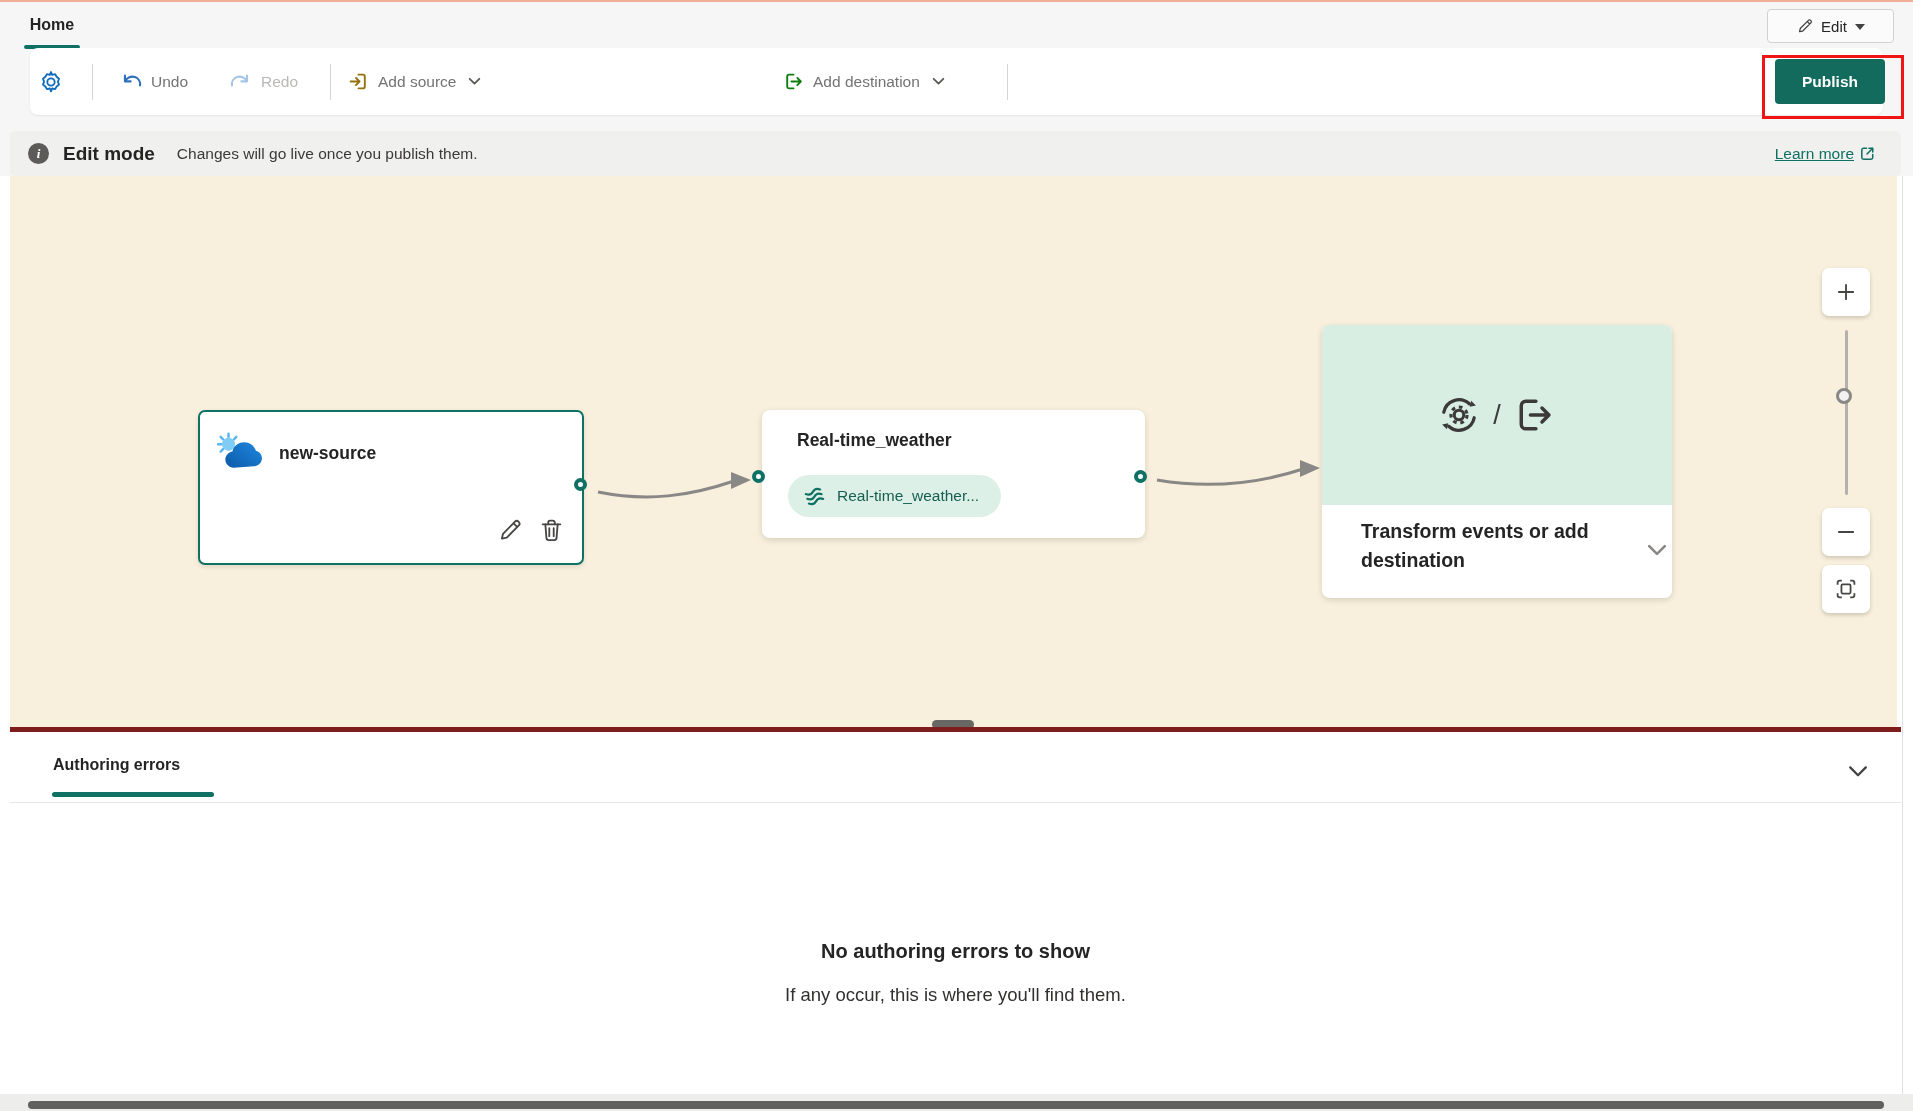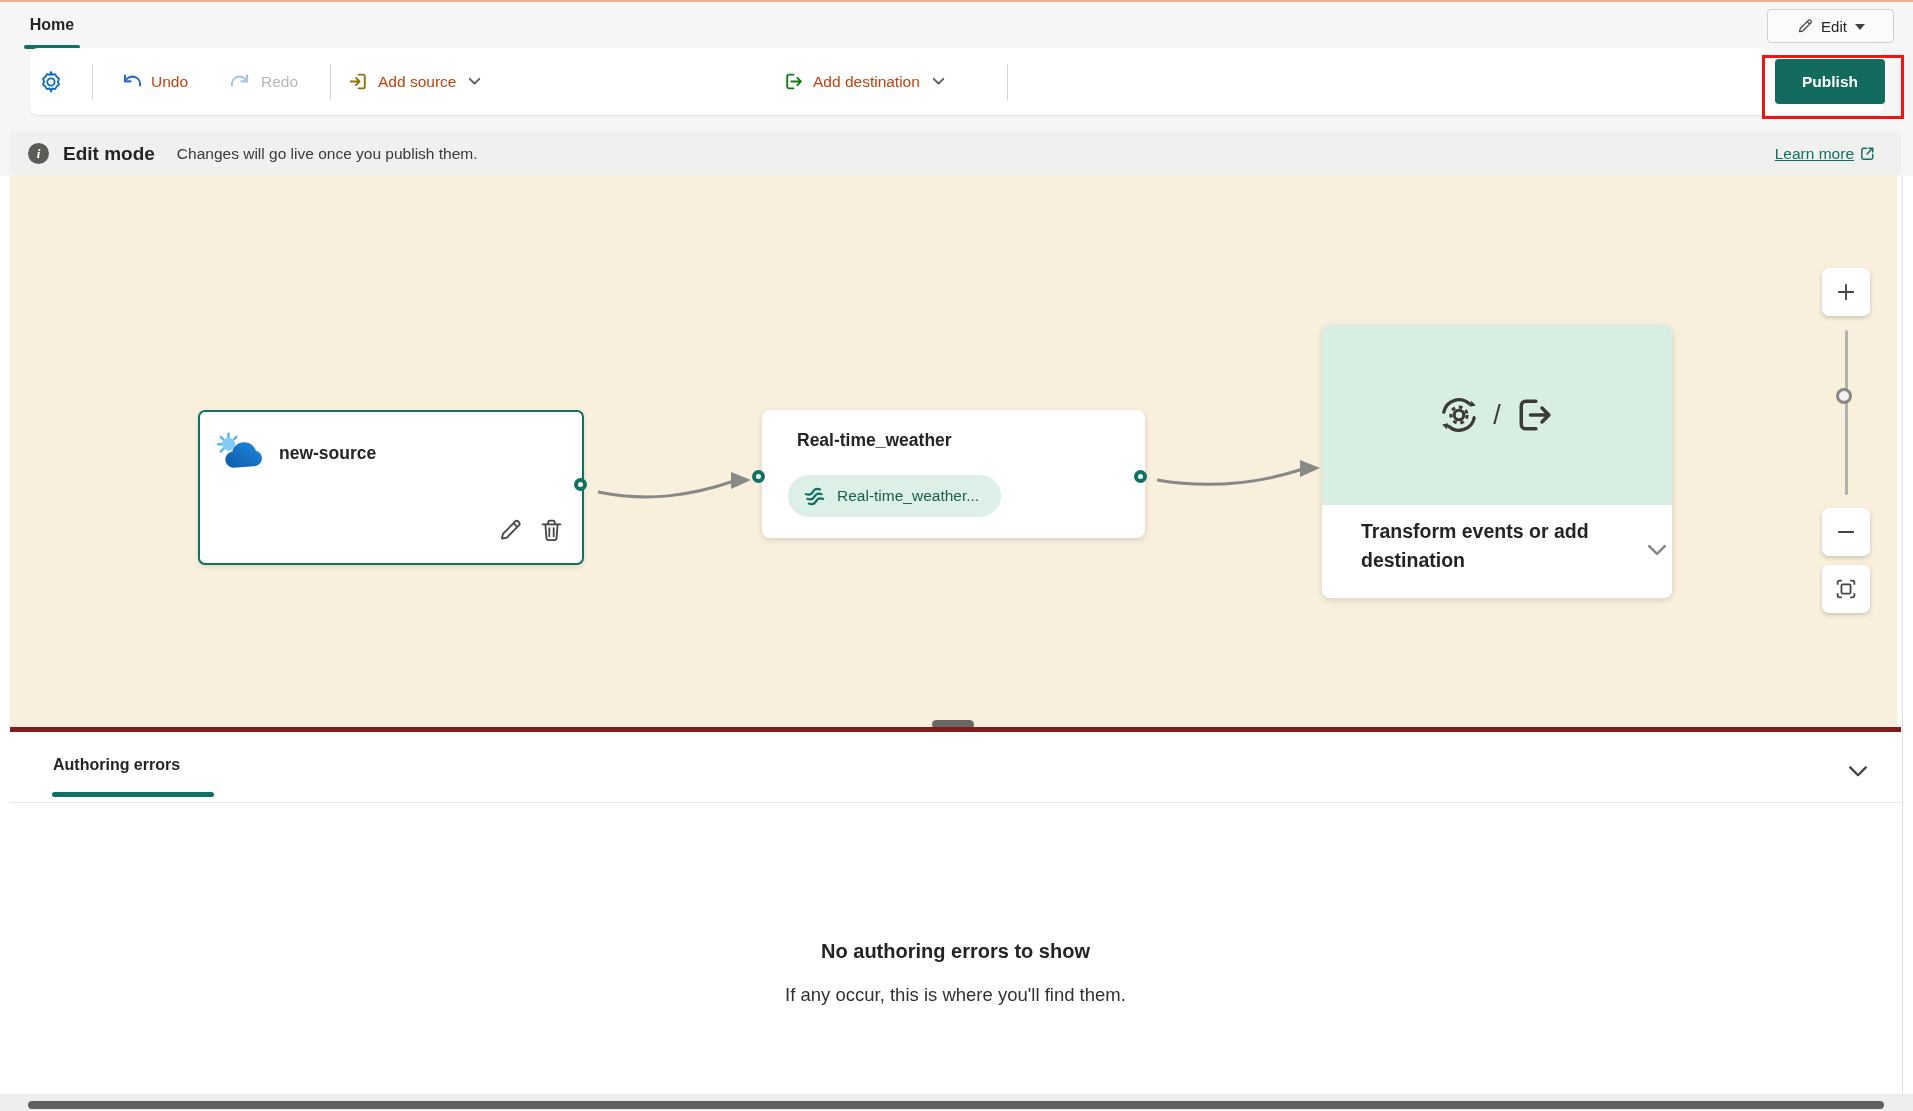--- a/index.html
+++ b/index.html
@@ -17,21 +17,21 @@
   .edit-btn { position:absolute; left:1767px; top:7px; width:127px; height:34px; background:#fbfbfb;
     border:1px solid #d1d1d1; border-radius:4px; display:flex; align-items:center; justify-content:center;
     gap:8px; font-size:15px; color:#242424; }
   .caret { width:0; height:0; border-left:5px solid transparent; border-right:5px solid transparent;
     border-top:6px solid #424242; margin-top:2px; }
 
   
   .toolbar { position:absolute; left:30px; top:48px; width:1853px; height:67px; background:#ffffff;
     border-radius:8px; box-shadow:0 1px 2px rgba(0,0,0,0.08); }
   .tb-item { position:absolute; top:0; height:67px; display:flex; align-items:center; gap:9px;
-    font-size:15.5px; color:#c2410c; white-space:nowrap; }
+    font-size:15.5px; color:#737373; white-space:nowrap; }
   .tb-divider { position:absolute; top:16px; width:1px; height:36px; background:#d6d4d2; }
   .tb-chevron { margin-left:2px; display:flex; }
   .tb-disabled { color:#bab8b6; }
   .publish-btn { position:absolute; left:1745px; top:11px; width:110px; height:45px; background:#126b5d;
     color:#ffffff; font-weight:700; font-size:15.5px; border:none; border-radius:4px;
     display:flex; align-items:center; justify-content:center; }
   .annotation-red { position:absolute; left:1762px; top:55px; width:142px; height:64px;
     border:3px solid #ef1515; z-index:50; pointer-events:none; }
 
   

